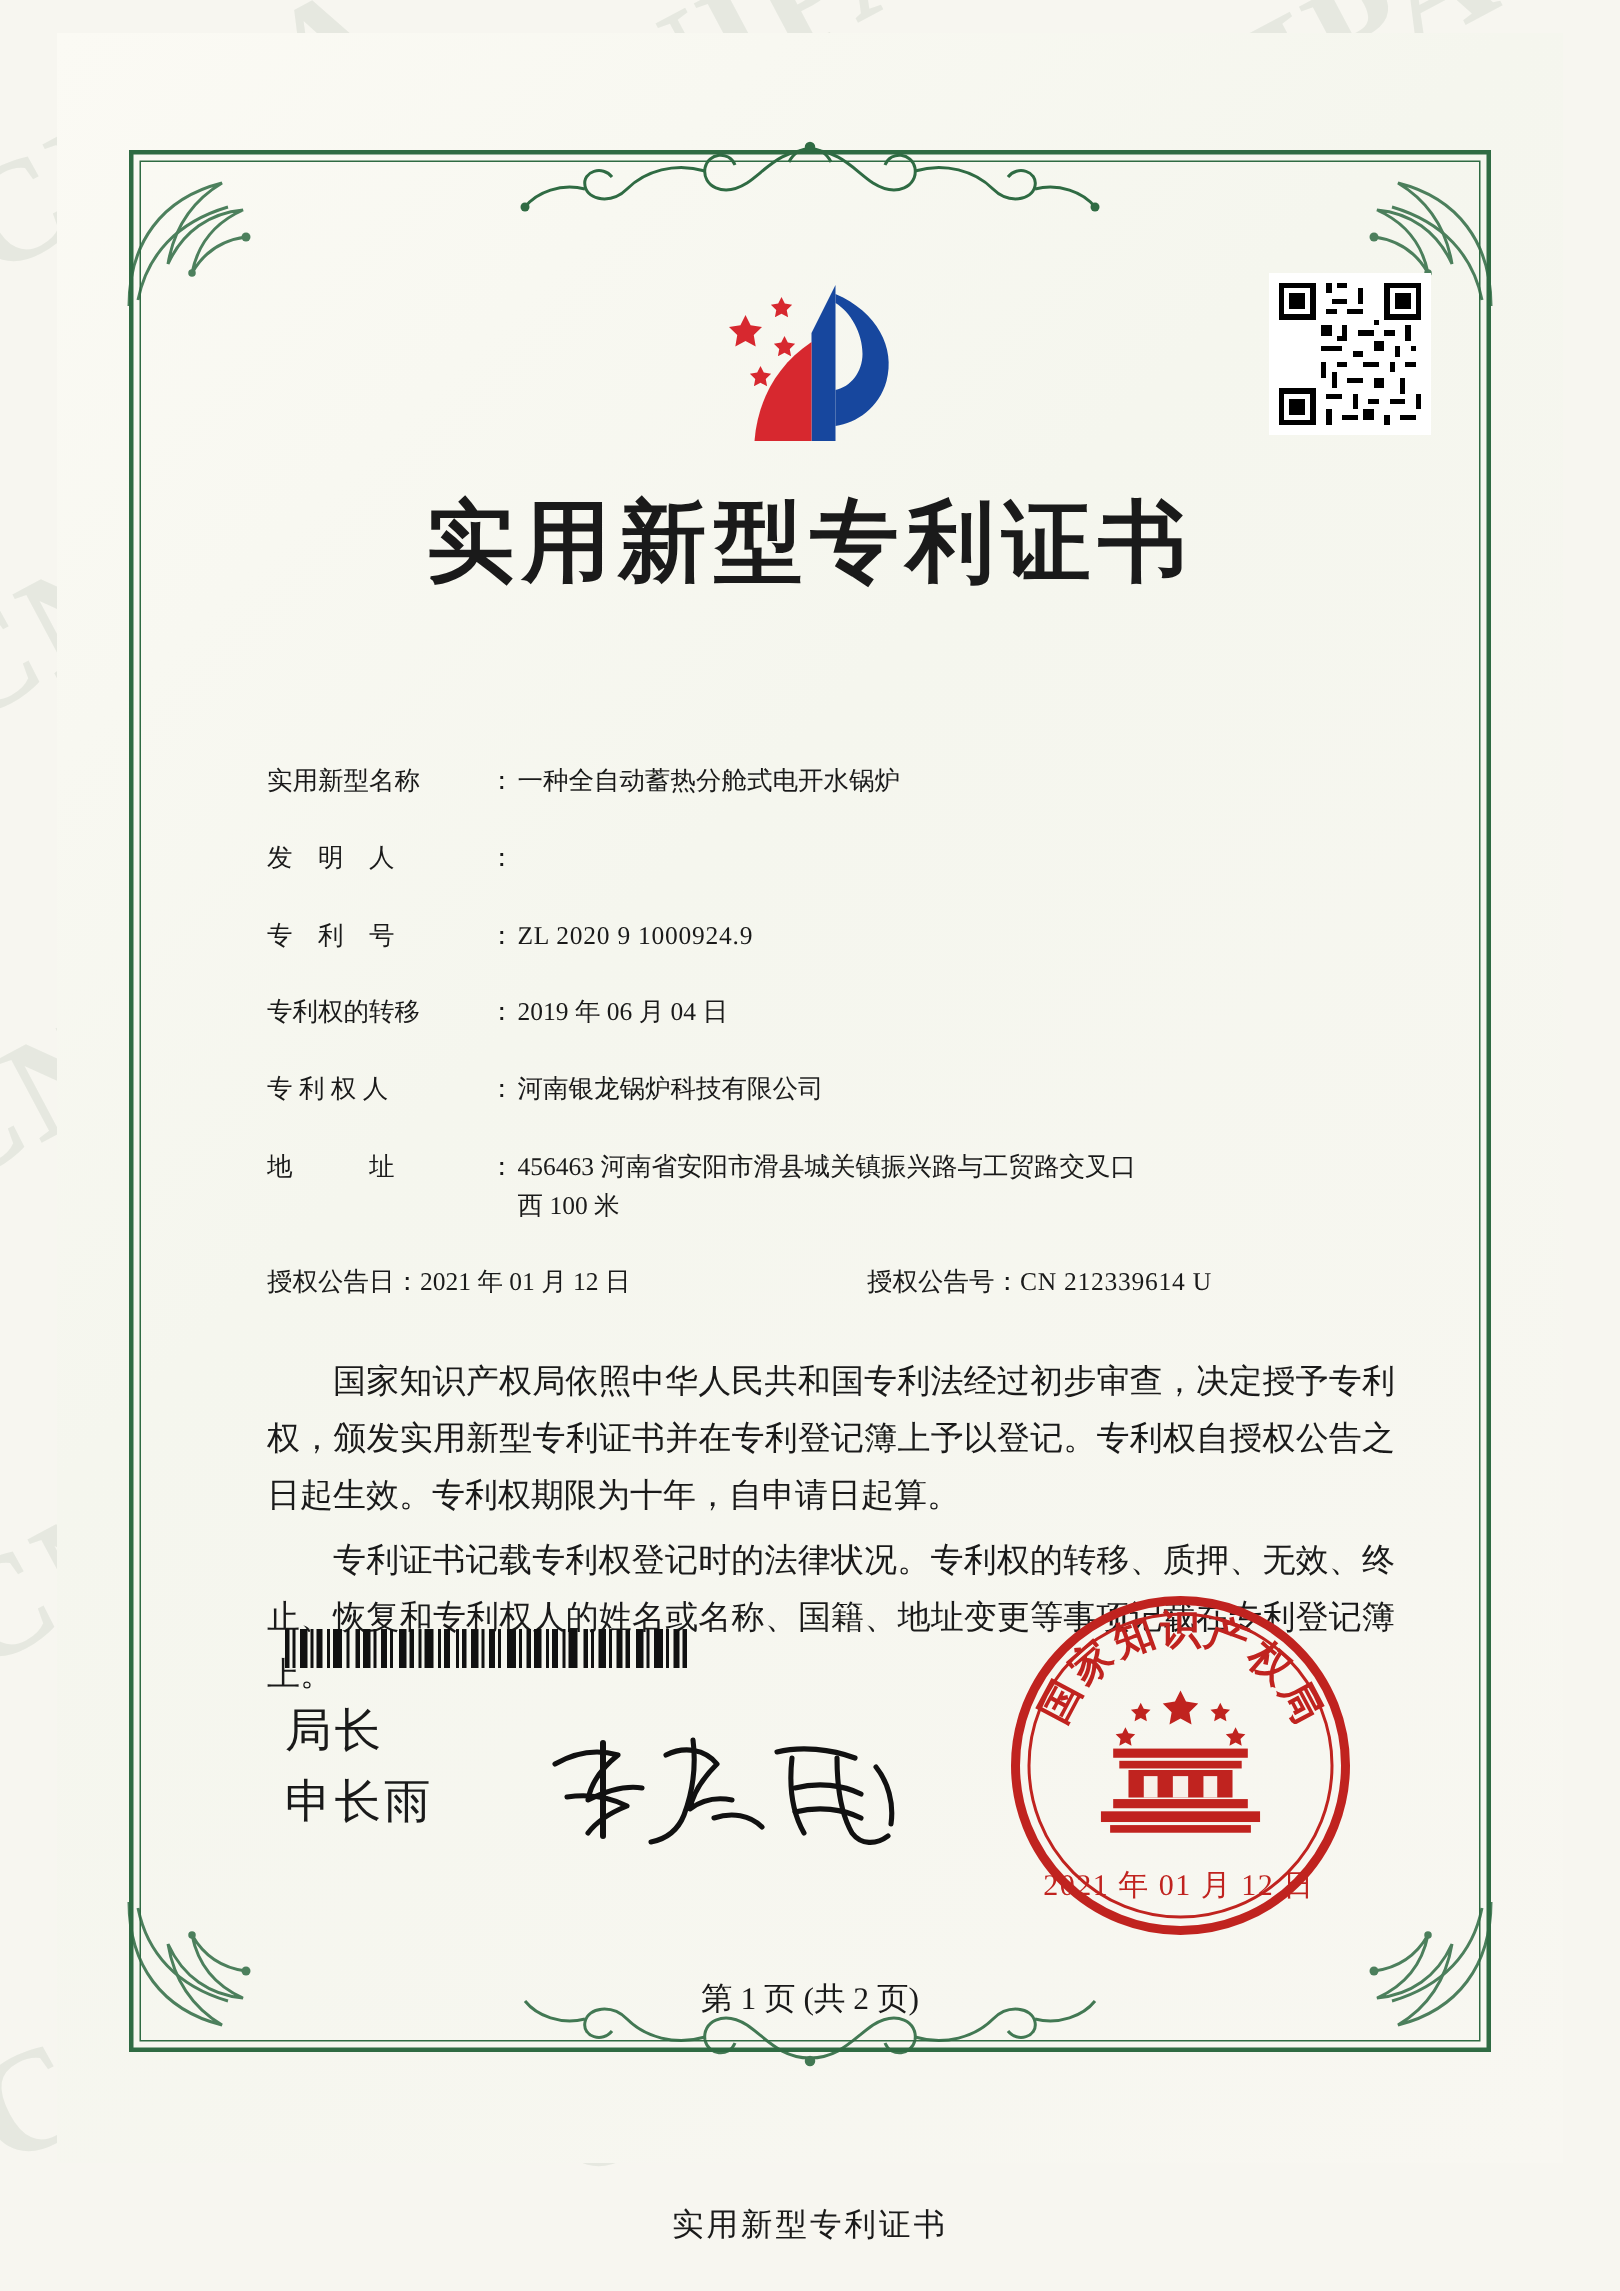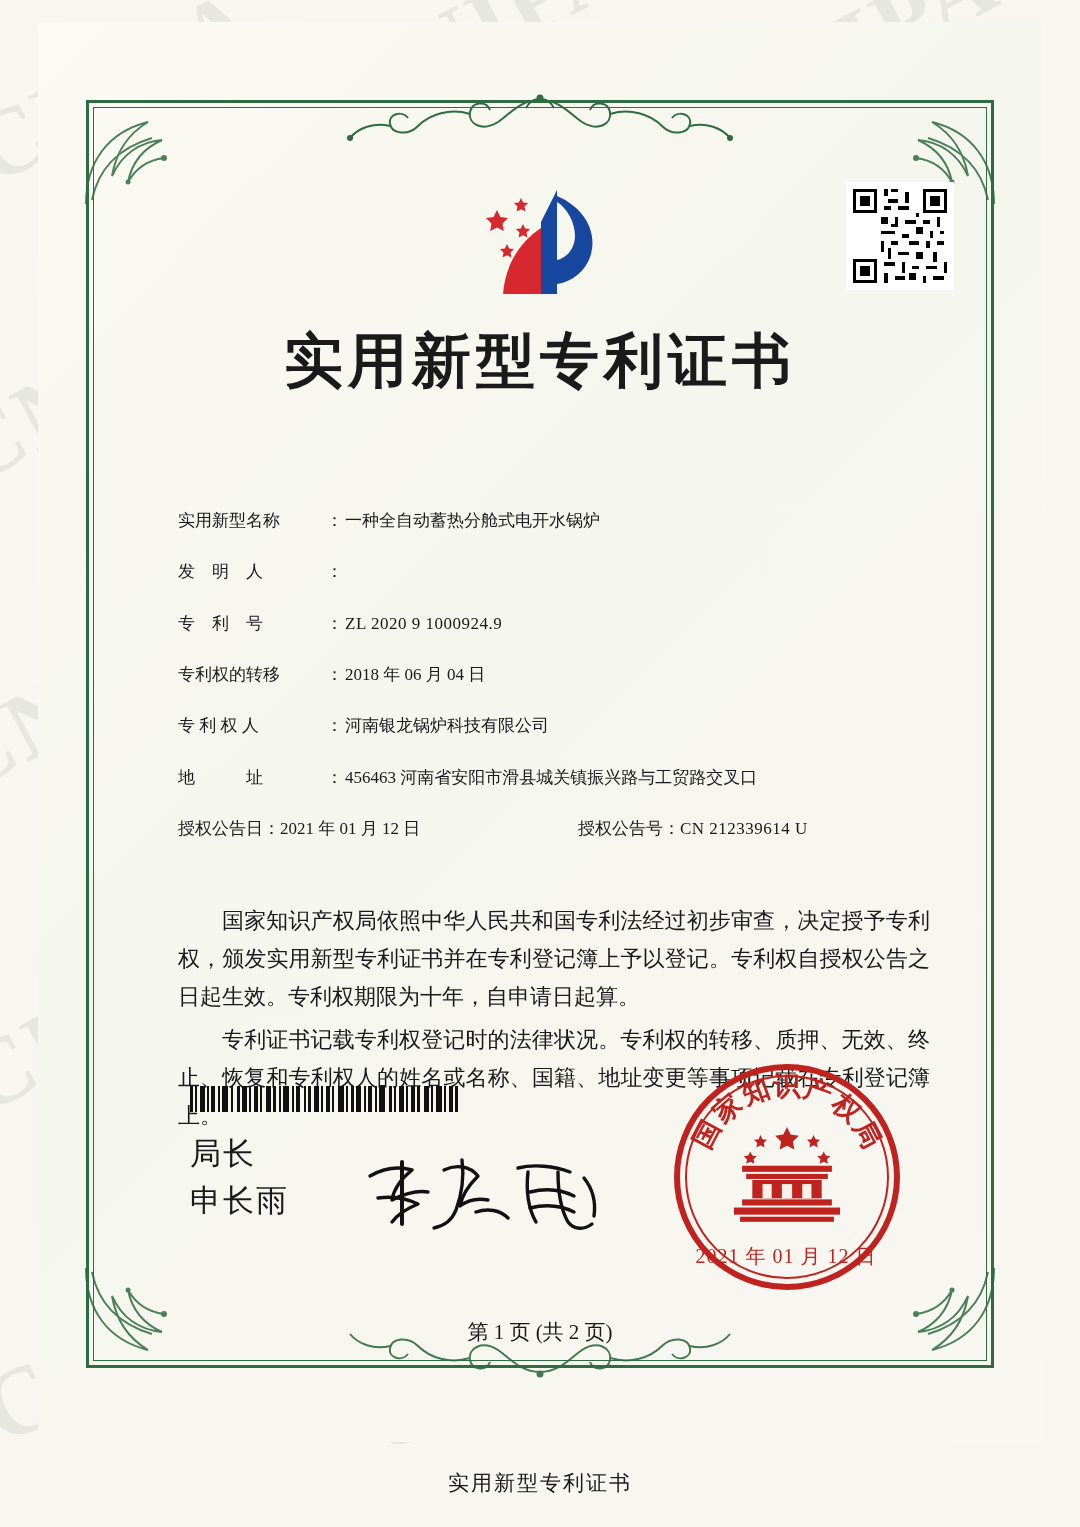--- a/index.html
+++ b/index.html
@@ -440,34 +440,35 @@
 
     <div class="field-row">
       <div class="f-label">专　利　号</div>
       <div class="f-colon">：</div>
       <div class="f-value mono-ish">ZL 2020 9 1000924.9</div>
     </div>
 
     <div class="field-row">
       <div class="f-label">专利权的转移</div>
       <div class="f-colon">：</div>
-      <div class="f-value">2018 年 06 月 04 日</div>
+      <div class="f-value">2019 年 06 月 04 日</div>
     </div>
 
     <div class="field-row">
       <div class="f-label">专 利 权 人</div>
       <div class="f-colon">：</div>
       <div class="f-value">河南银龙锅炉科技有限公司</div>
     </div>
 
     <div class="field-row">
       <div class="f-label">地　　　址</div>
       <div class="f-colon">：</div>
       <div class="f-value">
         <span>456463 河南省安阳市滑县城关镇振兴路与工贸路交叉口</span>
+        <span class="sub">西 100 米</span>
       </div>
     </div>
 
     <div class="row-pub">
       <div class="pub-left">
         <span class="pub-lbl">授权公告日</span>
         <span>：</span>
         <span>2021 年 01 月 12 日</span>
       </div>
       <div class="pub-right">

